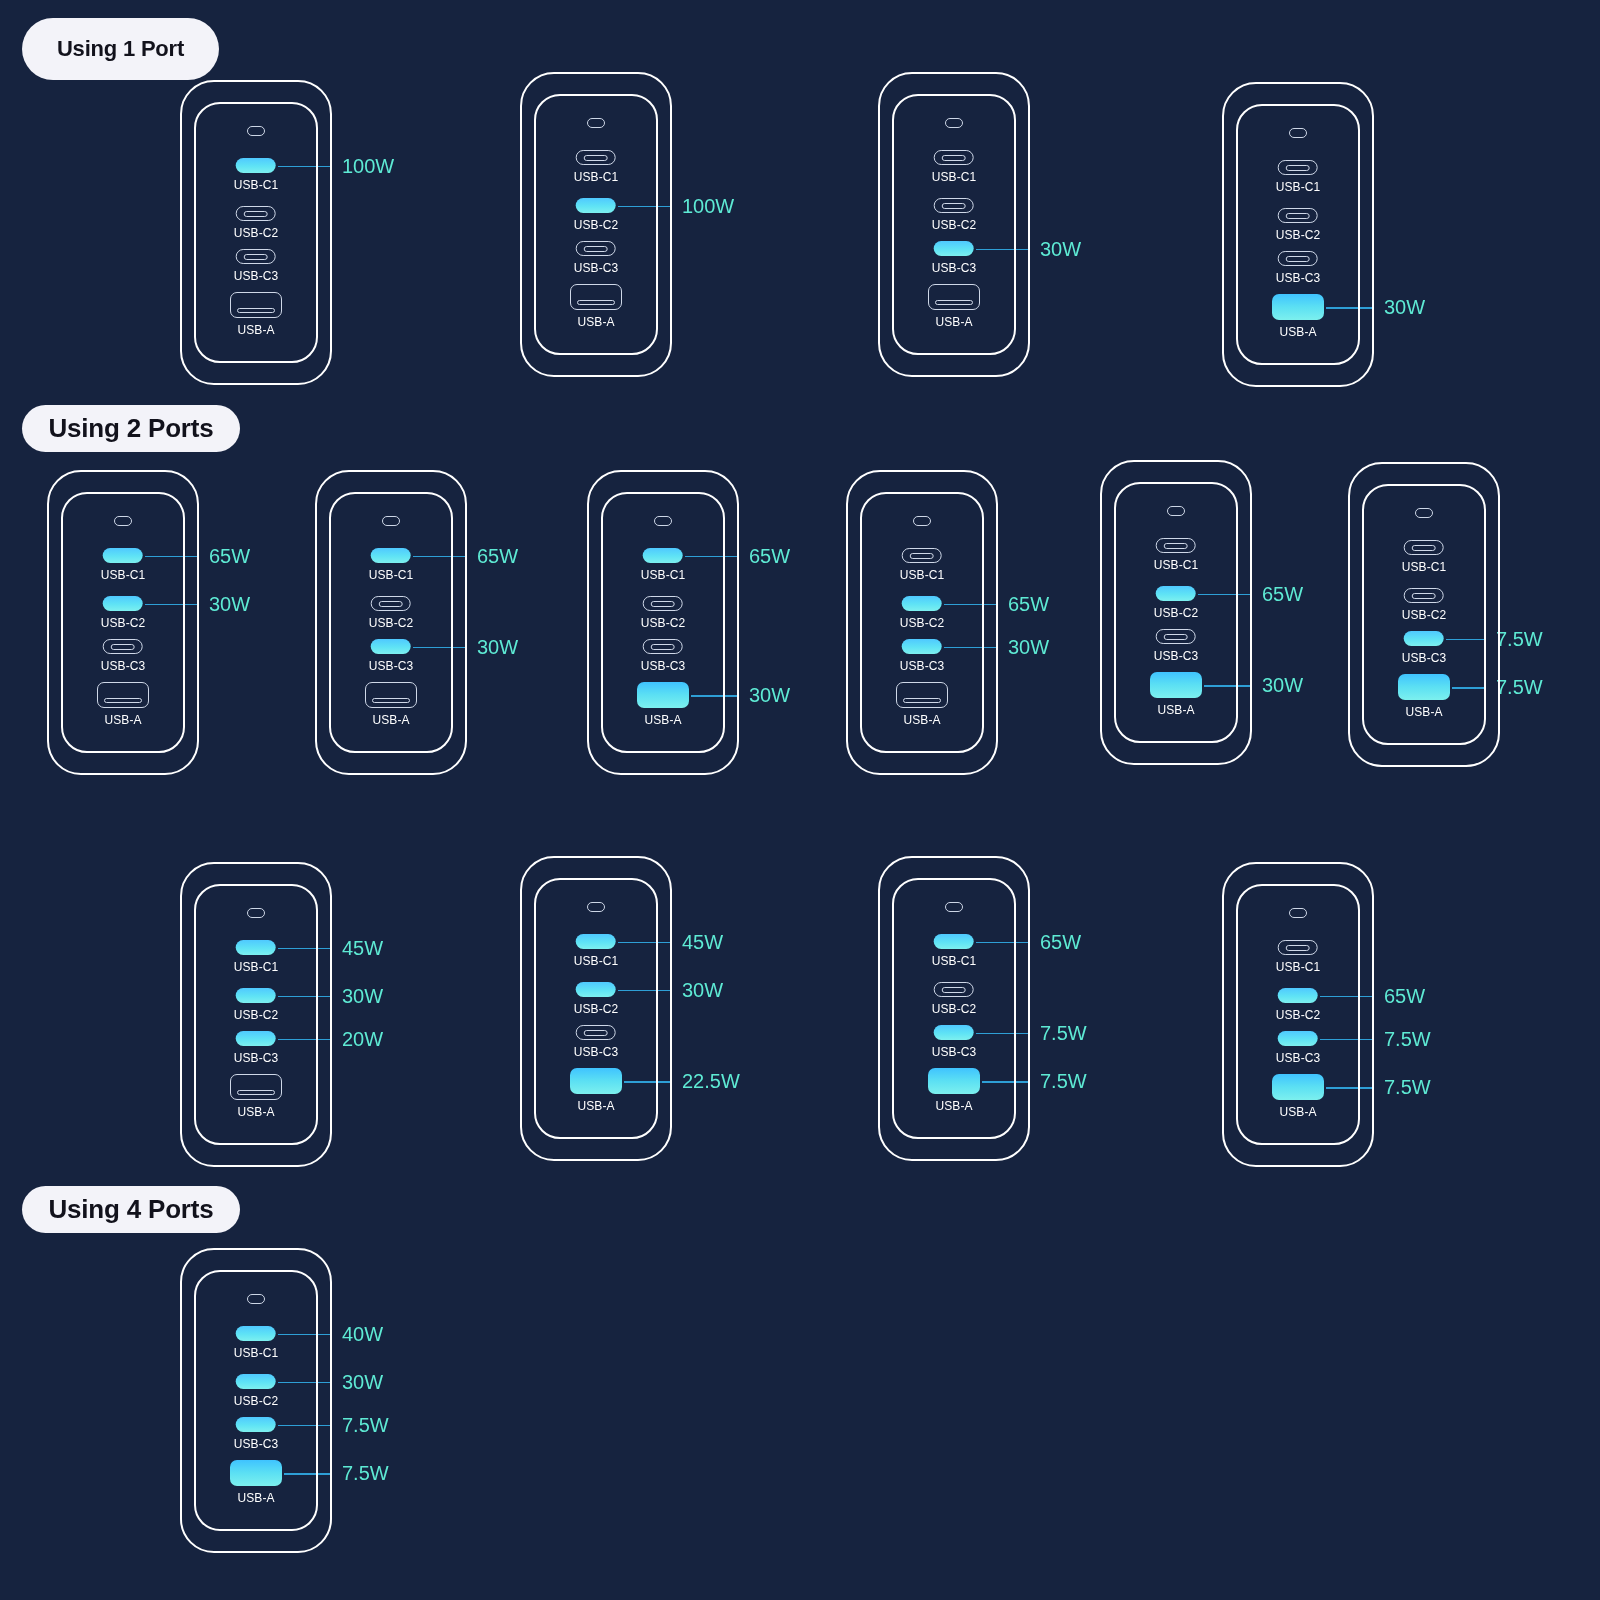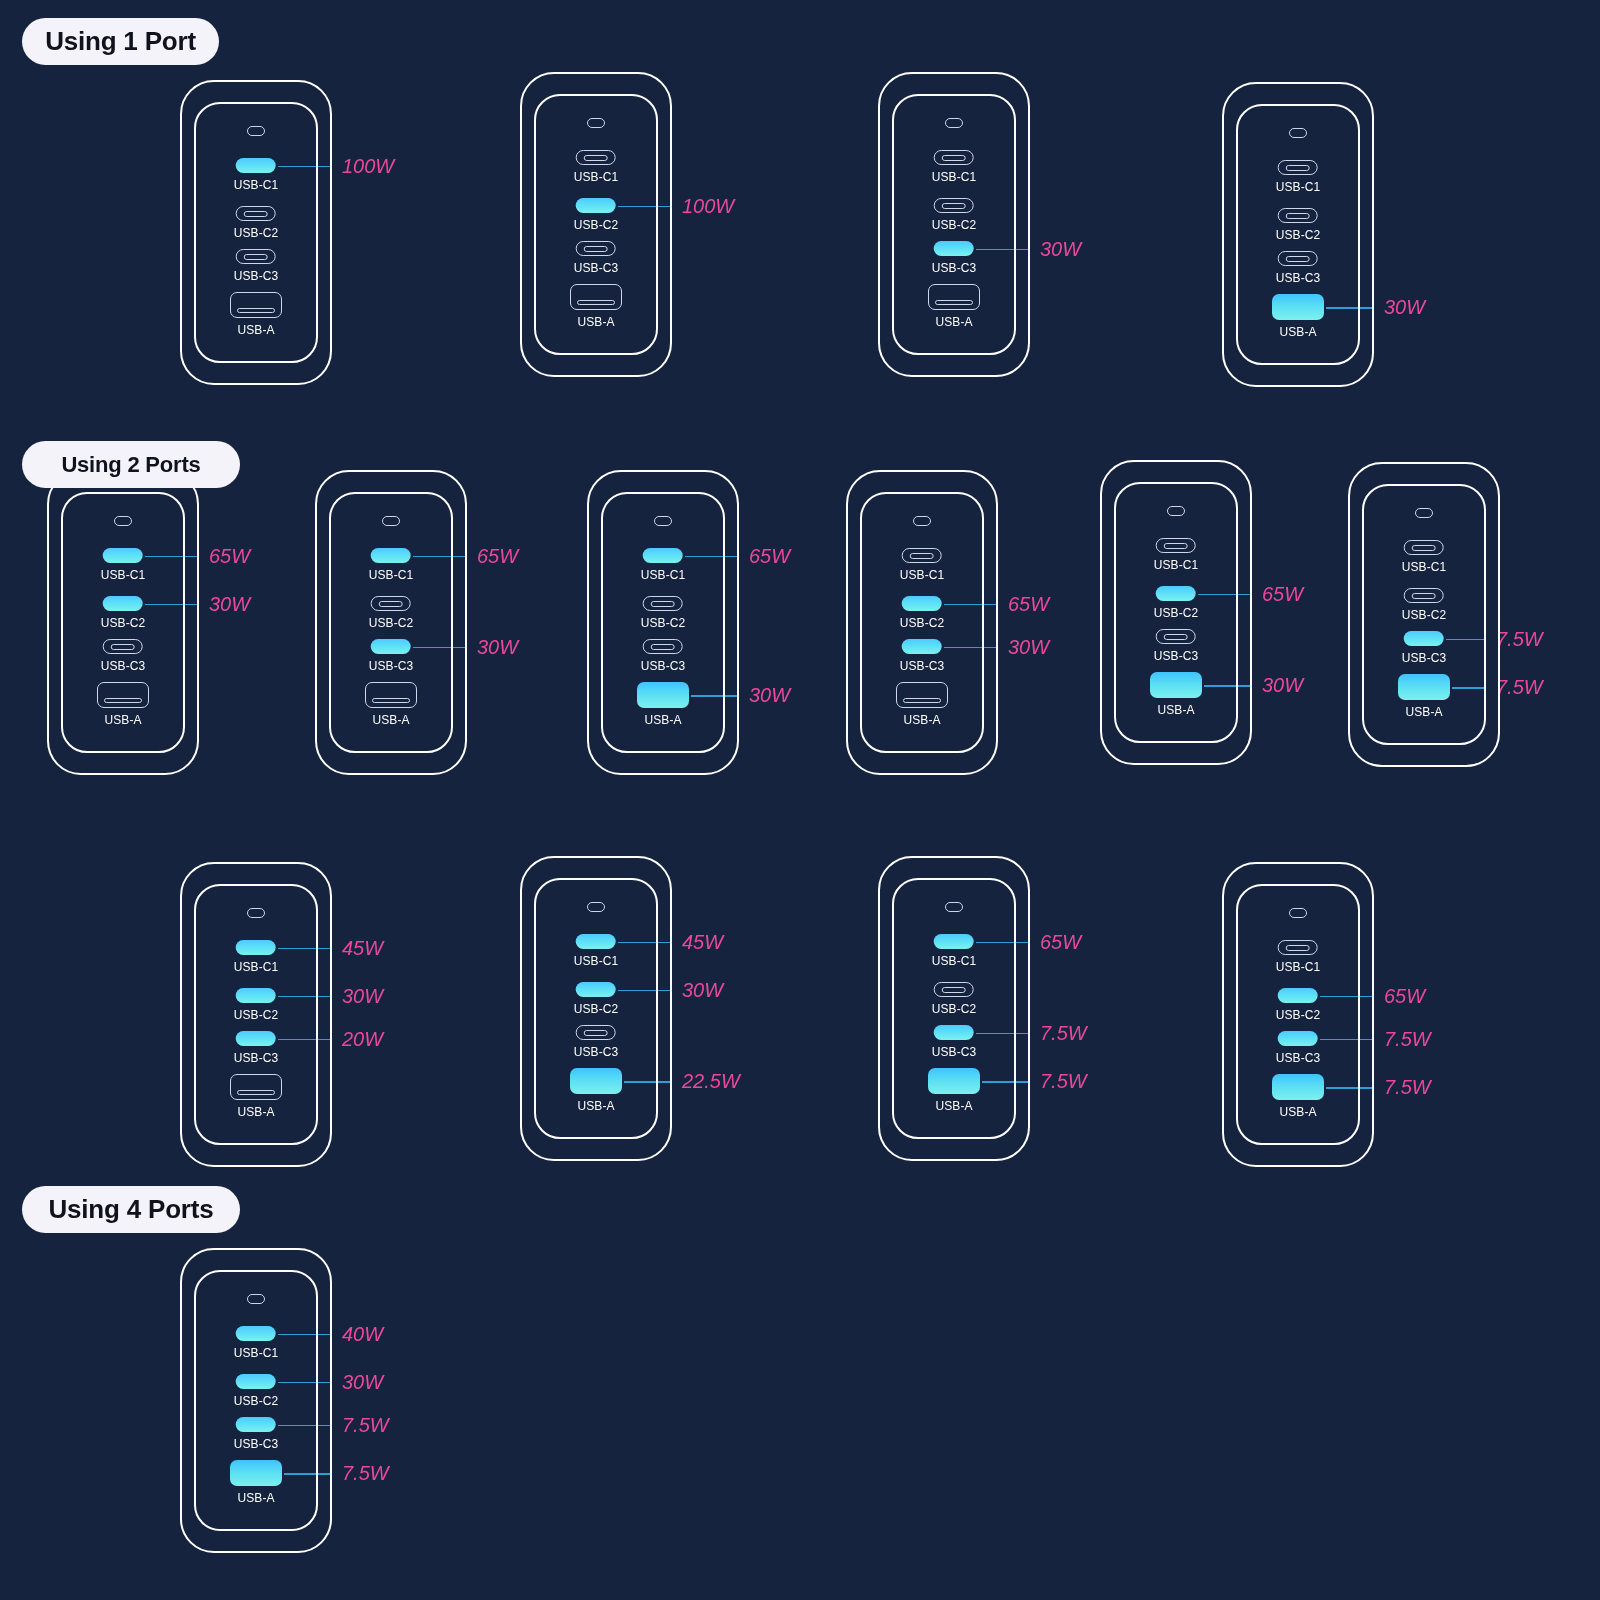--- a/index.html
+++ b/index.html
@@ -104,32 +104,31 @@
   }
 
   
   .leader {
     position: absolute;
     height: 1.5px;
     background: #2e9fd6;
   }
   .watt {
     position: absolute;
-    color: #ec4899;
+    color: #5eead4;
     font-size: 20px;
     white-space: nowrap;
     transform: translateY(-50%);
-    font-style: italic;
   }
 </style>
 </head>
 <body>
 
 <div class="canvas" id="canvas">
-    <div class="section-pill" style="left: 22px; top: 18px; width: 197px; height: 47px; font-size: 26px;">Using 1 Port</div>
+    <div class="section-pill" style="left: 22px; top: 18px; width: 197px; height: 62px; font-size: 22px;">Using 1 Port</div>
     <div class="leader" style="left: 278px; top: 165.5px; width: 52px;"></div>
     <div class="watt" style="left: 342px; top: 165.5px;">100W</div>
     <div class="device" style="left: 180px; top: 80px; width: 152px; height: 305px;">
       <div class="shell-outer"></div>
       <div class="shell-inner"></div>
       <div class="led" style="top: 46px;"></div>
       <div class="port-wrap" style="top: 78px;">
         <div class="usbc-on"></div>
         <div class="port-label">USB-C1</div>
       </div>
@@ -232,21 +231,21 @@
         <div class="usbc-off">
           <i></i>
         </div>
         <div class="port-label">USB-C3</div>
       </div>
       <div class="port-wrap" style="top: 212px;">
         <div class="usba-on"></div>
         <div class="port-label">USB-A</div>
       </div>
     </div>
-    <div class="section-pill" style="left: 22px; top: 405px; width: 218px; height: 47px; font-size: 22px; margin-top: 36px;">Using 2 Ports</div>
+    <div class="section-pill" style="left: 22px; top: 405px; width: 218px; height: 47px; font-size: 26px;">Using 2 Ports</div>
     <div class="leader" style="left: 145px; top: 555.5px; width: 52px;"></div>
     <div class="watt" style="left: 209px; top: 555.5px;">65W</div>
     <div class="leader" style="left: 145px; top: 603.5px; width: 52px;"></div>
     <div class="watt" style="left: 209px; top: 603.5px;">30W</div>
     <div class="device" style="left: 47px; top: 470px; width: 152px; height: 305px;">
       <div class="shell-outer"></div>
       <div class="shell-inner"></div>
       <div class="led" style="top: 46px;"></div>
       <div class="port-wrap" style="top: 78px;">
         <div class="usbc-on"></div>

